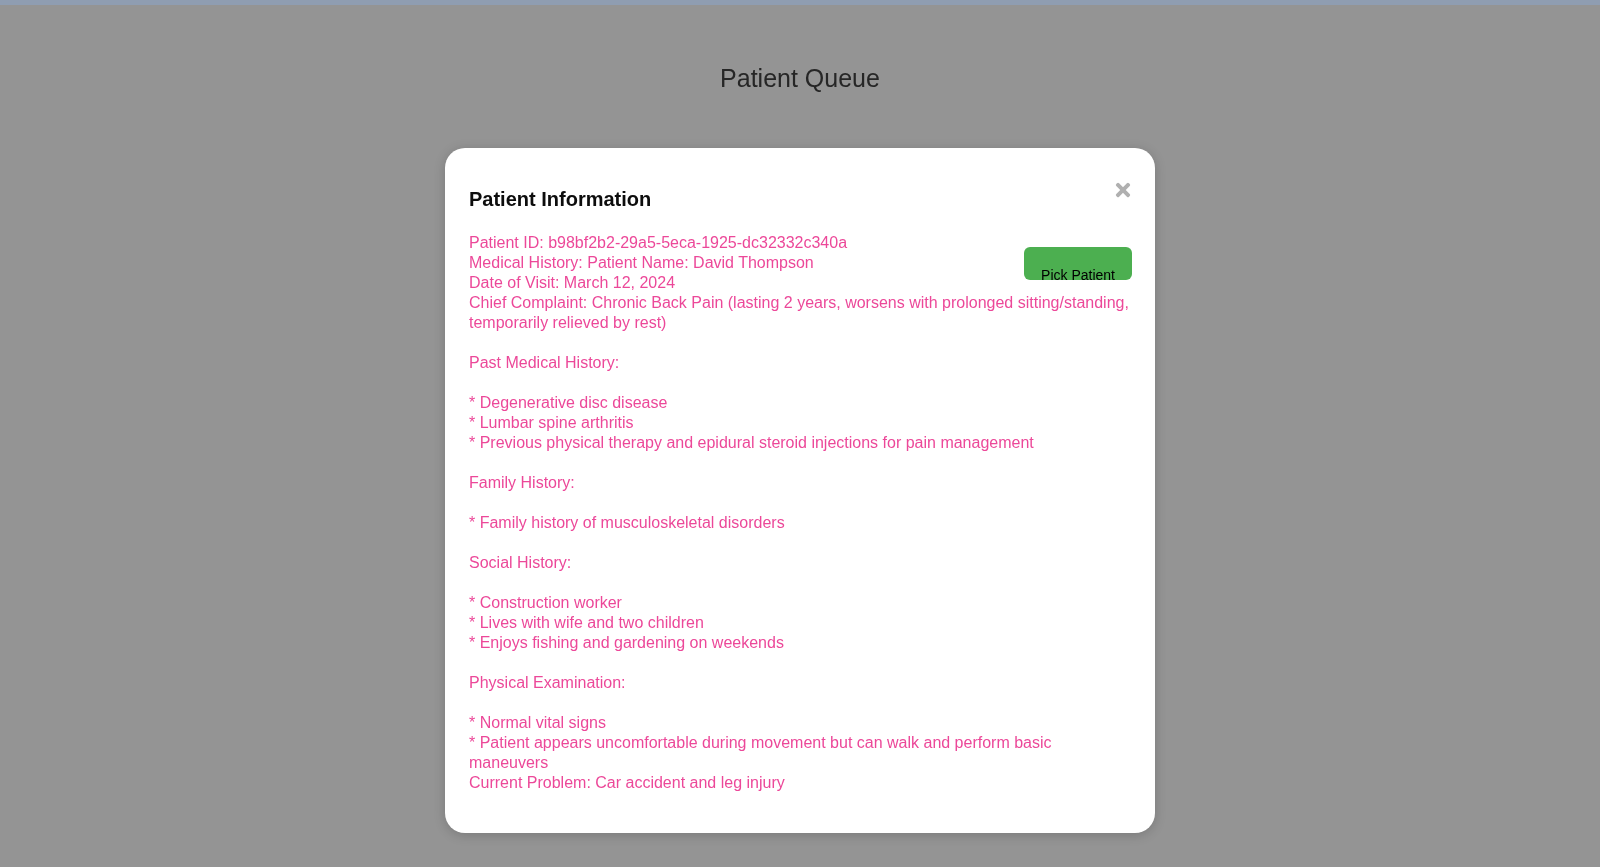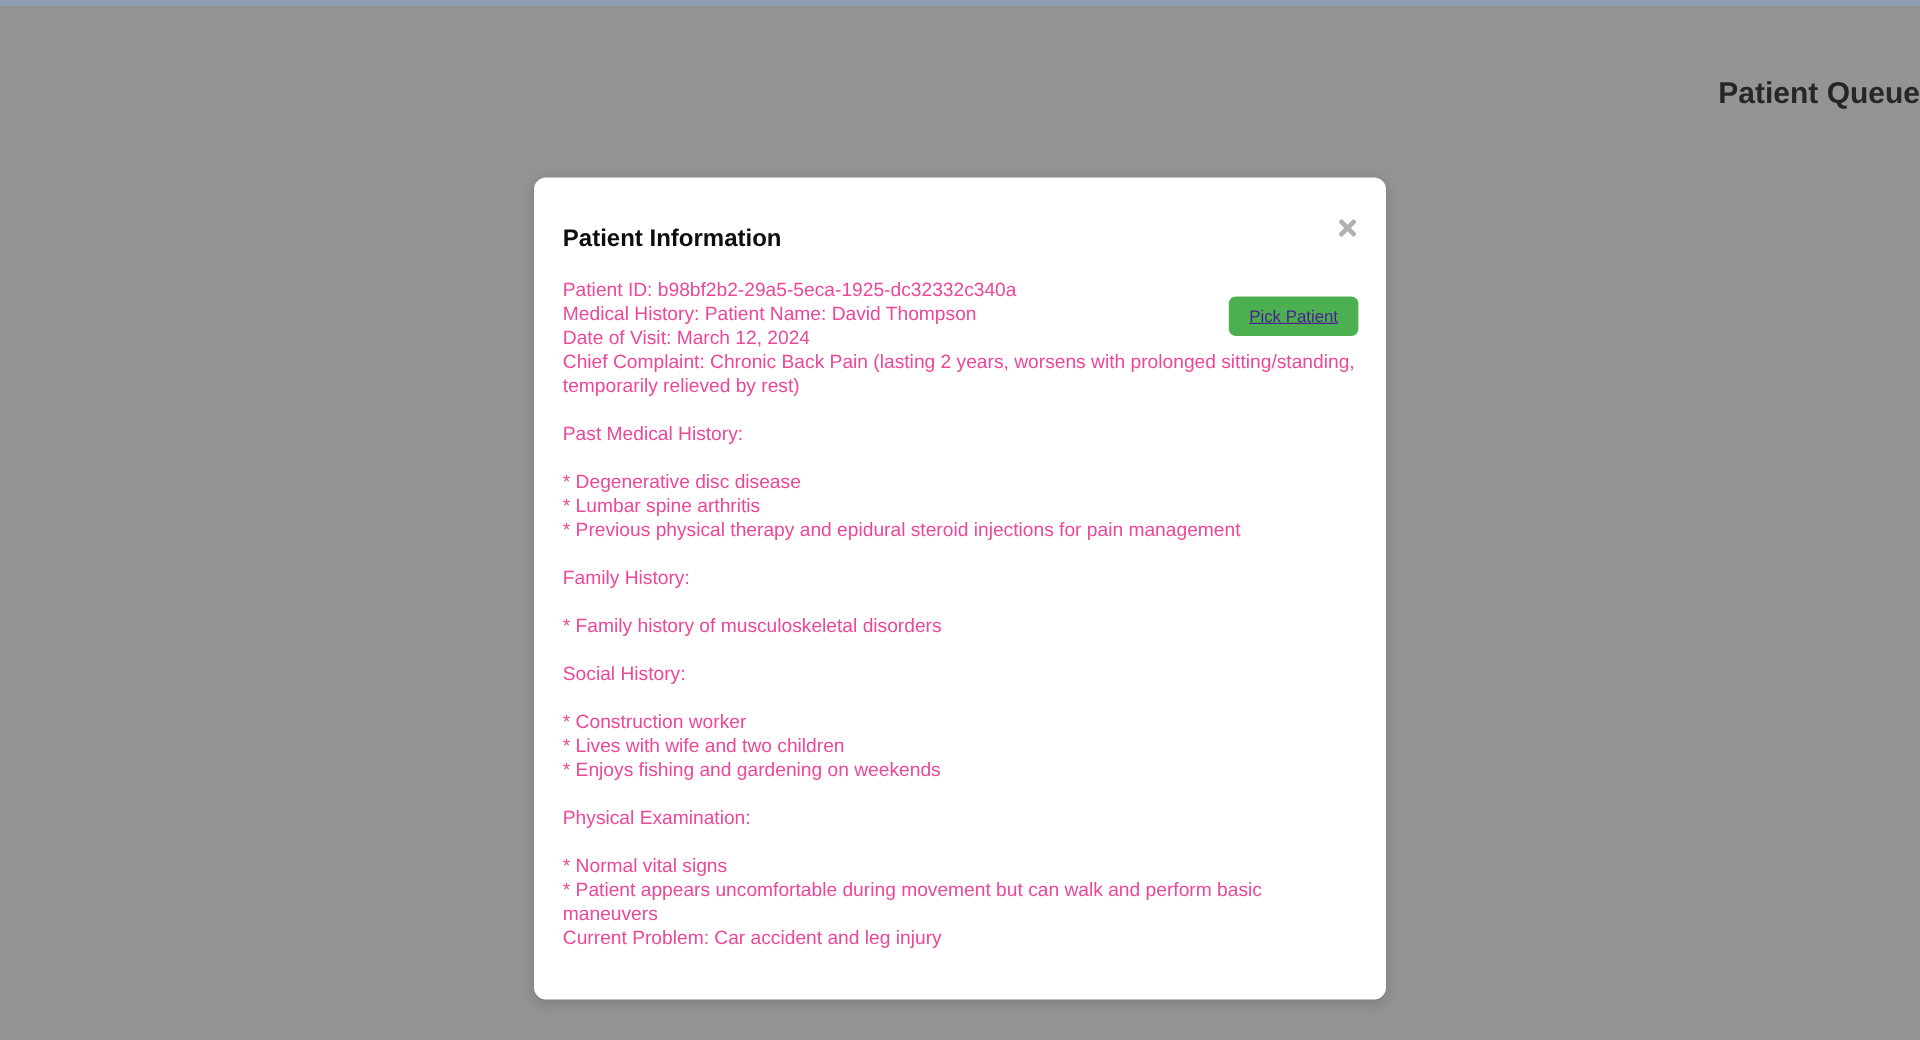--- a/index.html
+++ b/index.html
@@ -17,34 +17,34 @@
     position: absolute;
     top: 0; left: 0; right: 0;
     height: 5px;
     background: #8f9db1;
   }
   .page-title {
     position: absolute;
     top: 64px;
     left: 0;
     width: 1600px;
-    text-align: right;
+    text-align: center;
     font-size: 25px;
-    font-weight: bold;
+    font-weight: normal;
     color: #262626;
     margin: 0;
   }
   .modal {
     position: absolute;
     left: 445px;
     top: 148px;
     width: 710px;
     min-height: 685px;
     background: #ffffff;
-    border-radius: 10px;
+    border-radius: 20px;
     padding: 40px 24px 39px 24px;
     box-shadow: 0 2px 12px rgba(0,0,0,0.18);
   }
   .modal-title {
     margin: 0 0 22px 0;
     font-size: 20px;
     font-weight: bold;
     color: #0d0d0d;
   }
   .modal-body {
@@ -82,31 +82,30 @@
     border-radius: 1.5px;
     background: #b0b0b0;
   }
   .close-icon::before { transform: rotate(45deg); }
   .close-icon::after  { transform: rotate(-45deg); }
   .pick-btn {
     position: absolute;
     top: 99px;
     right: 23px;
     height: 33px;
-    padding: 0 17px;
+    padding: 12px 17px;
     border: none;
     border-radius: 6px;
     background: #4caf50;
-    color: #4c1d95;
+    color: #000000;
     font-family: "Liberation Sans", sans-serif;
     font-size: 14px;
     line-height: 33px;
     cursor: pointer;
     white-space: nowrap;
-    text-decoration: underline;
   }
 </style>
 </head>
 <body>
 
 <div class="top-bar"></div>
 
 <h1 class="page-title">Patient Queue</h1>
 
 <div class="modal">

